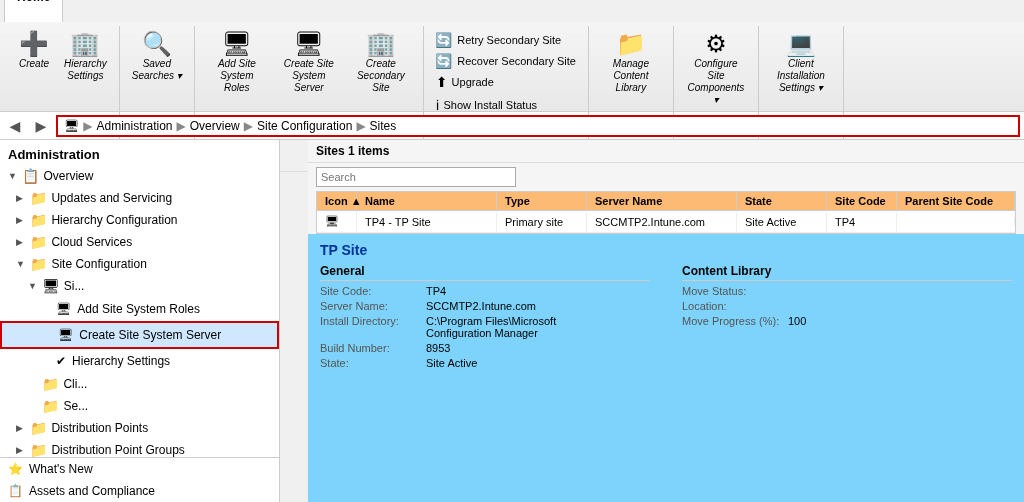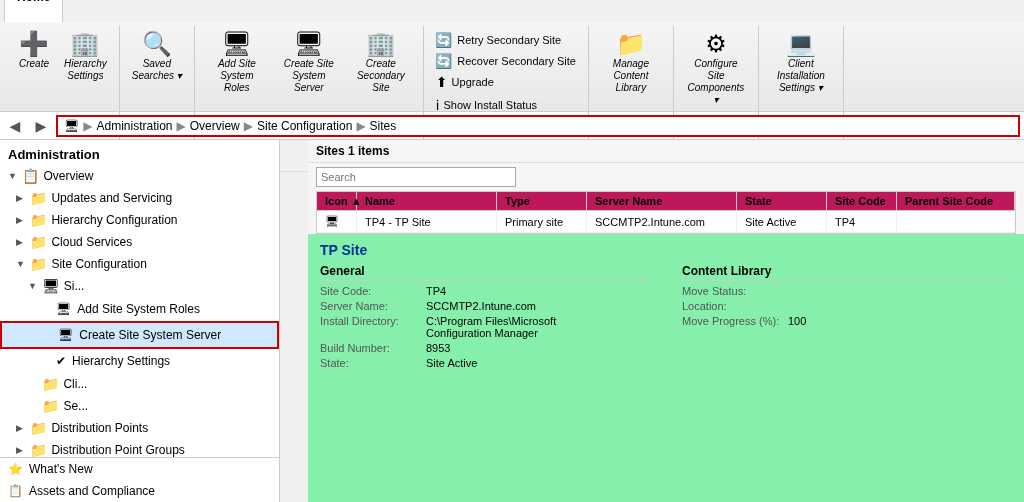--- a/index.html
+++ b/index.html
@@ -42,27 +42,27 @@
     .context-menu-item.highlighted { background: #d0e8ff; border: 2px solid #cc0000; }
     .sidebar-bottom { border-top: 1px solid #ccc; }
     .sidebar-bottom-item { padding: 4px 8px; cursor: pointer; display: flex; align-items: center; gap: 6px; font-size: 12px; }
 
     
     .content-area { flex: 1; background: #f5f5f5; overflow: hidden; display: flex; flex-direction: column; margin-left: 28px; }
     .content-header { padding: 4px 8px; font-size: 12px; font-weight: bold; background: #f5f5f5; border-bottom: 1px solid #ddd; }
     .search-bar { padding: 4px 8px; }
     .search-input { width: 200px; height: 20px; border: 1px solid #aaa; padding: 0 4px; font-size: 11px; }
     .list-view { background: #fff; margin: 0 8px; border: 1px solid #ccc; }
-    .list-header { display: flex; background: #be185d; border-bottom: 1px solid #ccc; }
+    .list-header { display: flex; background: #fdba74; border-bottom: 1px solid #ccc; }
     .list-col { padding: 3px 8px; font-size: 11px; font-weight: bold; border-right: 1px solid #ccc; cursor: pointer; white-space: nowrap; }
     .list-row { display: flex; align-items: center; background: #fff; border-bottom: 1px solid #eee; }
     .list-cell { padding: 4px 8px; font-size: 11px; border-right: 1px solid #eee; white-space: nowrap; overflow: hidden; }
 
     
-    .detail-panel { padding: 8px 12px; background: #86efac; flex: 1; }
+    .detail-panel { padding: 8px 12px; background: #7dd3fc; flex: 1; }
     .detail-title { font-size: 14px; font-weight: bold; margin-bottom: 6px; color: #003399; }
     .detail-columns { display: flex; gap: 32px; }
     .detail-section { flex: 1; }
     .detail-section-title { font-weight: bold; font-size: 12px; margin-bottom: 4px; border-bottom: 1px solid #ccc; padding-bottom: 2px; }
     .detail-row { display: flex; gap: 6px; margin-bottom: 3px; font-size: 11px; }
     .detail-label { color: #555; min-width: 100px; }
     .detail-value { color: #000; }
 
     .col-icon { width: 40px; }
     .col-name { width: 140px; }

